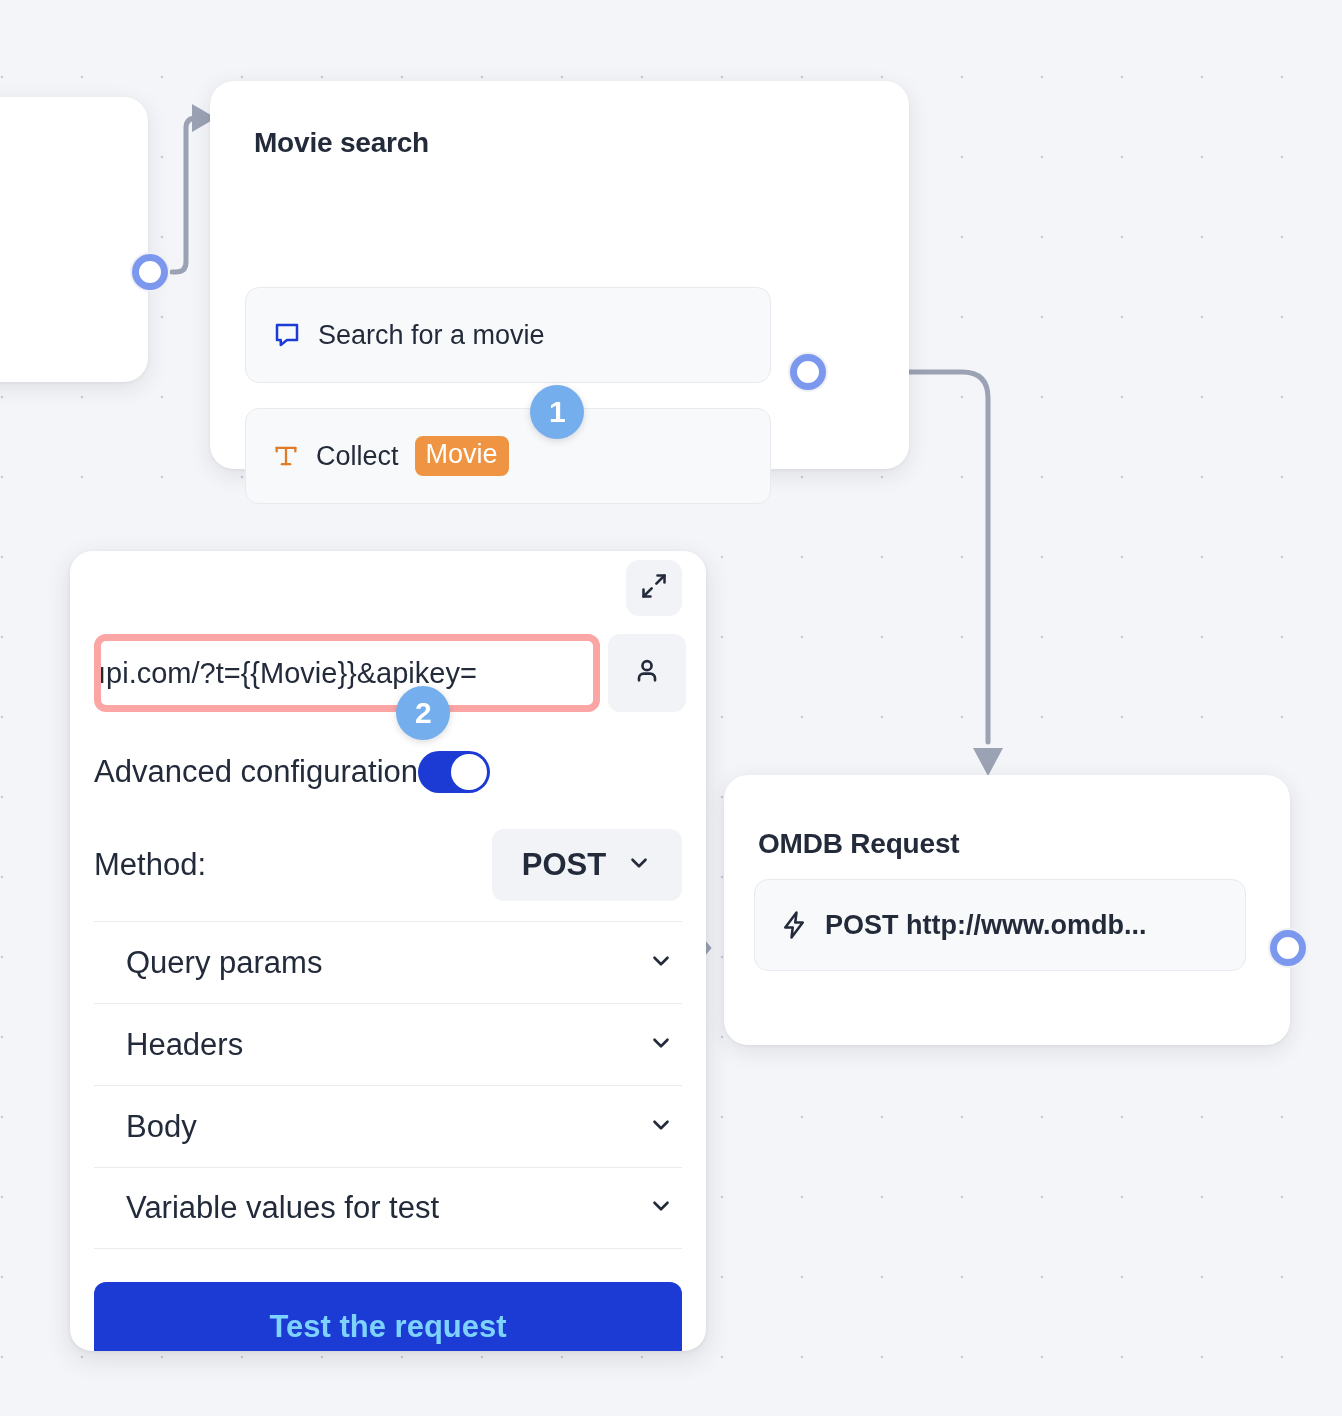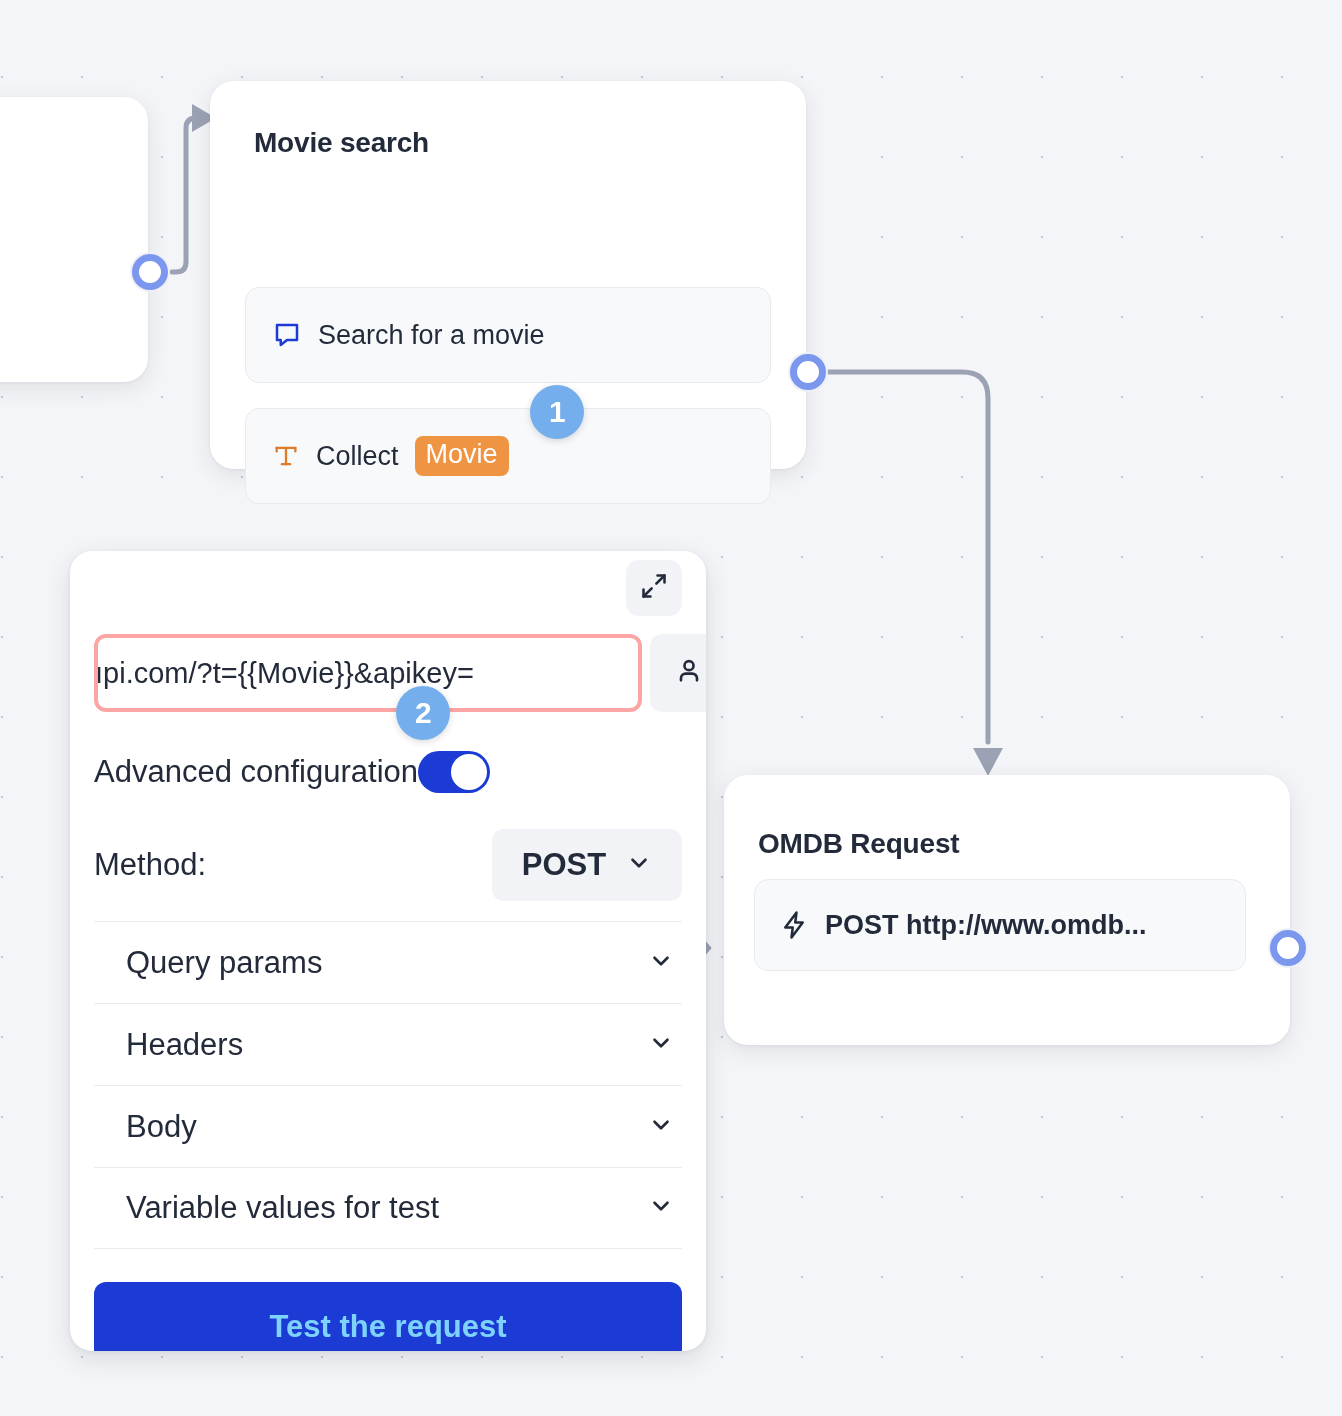--- a/index.html
+++ b/index.html
@@ -46,21 +46,21 @@
     font-size:27px; color:#232b3b;
   }
   .row-icon { flex:0 0 auto; display:flex; align-items:center; justify-content:center; }
 
   
   #node-partial {
     left:-160px; top:97px; width:308px; height:285px;
   }
 
   
-  #node-movie { left:210px; top:81px; width:596px; height:388px; }
+  #node-movie { left:210px; top:81px; width:699px; height:388px; }
   #node-movie .node-title { position:absolute; left:44px; top:46px; }
   #node-movie .node-row.r1 { position:absolute; left:245px; top:206px; width:527px; height:96px; padding-left:26px; }
   #node-movie .node-row.r1 { left:35px; width:526px; }
   #node-movie .node-row.r2 { position:absolute; left:35px; top:327px; width:526px; height:96px; padding-left:26px; }
 
   .var-chip {
     background:#ef9442; color:#ffffff; border-radius:8px;
     padding:3px 11px 5px; font-size:27px; line-height:1.15;
   }
 
@@ -86,21 +86,21 @@
     background:#ffffff; border-radius:22px; overflow:hidden;
     box-shadow:0 8px 26px rgba(35,43,59,.13), 0 1px 4px rgba(35,43,59,.07);
   }
   .expand-btn {
     position:absolute; right:24px; top:9px; width:56px; height:56px;
     border-radius:13px; background:#f2f3f7;
     display:flex; align-items:center; justify-content:center; cursor:pointer;
   }
   .url-row { position:absolute; left:24px; top:83px; display:flex; align-items:stretch; gap:8px; }
   .url-input {
-    width:548px; height:78px; border:4px solid #fca5a5; border-radius:12px;
+    width:506px; height:78px; border:7px solid #fca5a5; border-radius:12px;
     background:#ffffff; font-family:"Liberation Sans", sans-serif;
     font-size:29px; color:#232b3b; padding:0 10px;
     overflow:hidden; white-space:nowrap;
     display:flex; align-items:center;
   }
   .url-input span { display:block; margin-left:-13px; }
   .user-btn {
     width:78px; height:78px; border-radius:12px; background:#f2f3f7;
     display:flex; align-items:center; justify-content:center; cursor:pointer;
   }

